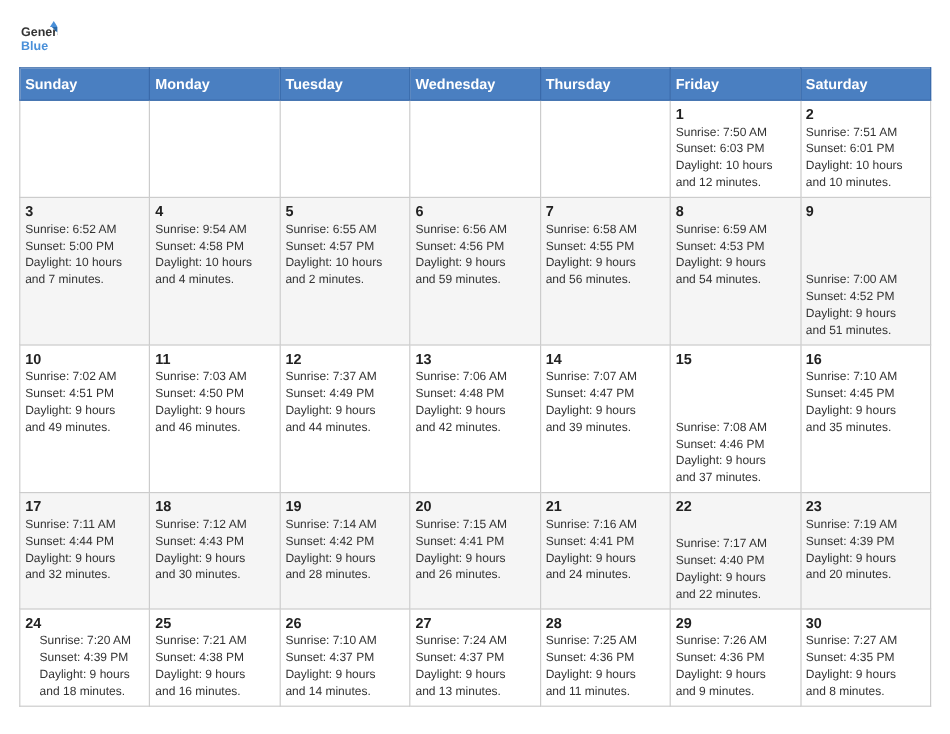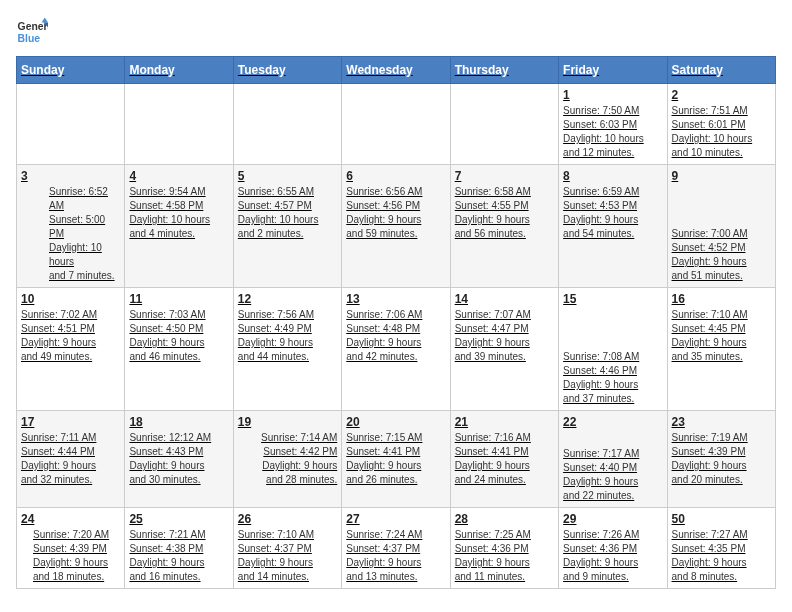--- a/index.html
+++ b/index.html
@@ -35,21 +35,20 @@
       line-height: 1.1;
     }
     .location-title {
       font-size: 15px;
       color: #444;
     }
     .calendar-table {
       width: 100%;
       border-collapse: collapse;
       table-layout: fixed;
-      text-decoration: underline;
     }
     .calendar-table th {
       background-color: #4a7fc1;
       color: #fff;
       font-size: 12px;
       font-weight: bold;
       padding: 6px 4px;
       text-align: left;
       border: 1px solid #3a6aaa;
     }
@@ -129,21 +128,21 @@
             <div class="day-number">2</div>
             <div class="day-info" style="white-space: pre-line;">Sunrise: 7:51 AM
 Sunset: 6:01 PM
 Daylight: 10 hours
 and 10 minutes.</div>
           </td>
         </tr>
         <tr>
           <td>
             <div class="day-number">3</div>
-            <div class="day-info" style="white-space: pre-line; margin-left: 28px;">Sunrise: 6:52 AM
+            <div class="day-info" style="white-space: pre-line;">Sunrise: 6:52 AM
 Sunset: 5:00 PM
 Daylight: 10 hours
 and 7 minutes.</div>
           </td>
           <td>
             <div class="day-number">4</div>
             <div class="day-info" style="white-space: pre-line;">Sunrise: 9:54 AM
 Sunset: 4:58 PM
 Daylight: 10 hours
 and 4 minutes.</div>
@@ -194,21 +193,21 @@
           </td>
           <td>
             <div class="day-number">11</div>
             <div class="day-info" style="white-space: pre-line;">Sunrise: 7:03 AM
 Sunset: 4:50 PM
 Daylight: 9 hours
 and 46 minutes.</div>
           </td>
           <td>
             <div class="day-number">12</div>
-            <div class="day-info" style="white-space: pre-line;">Sunrise: 7:56 AM
+            <div class="day-info" style="white-space: pre-line;">Sunrise: 7:37 AM
 Sunset: 4:49 PM
 Daylight: 9 hours
 and 44 minutes.</div>
           </td>
           <td>
             <div class="day-number">13</div>
             <div class="day-info" style="white-space: pre-line;">Sunrise: 7:06 AM
 Sunset: 4:48 PM
 Daylight: 9 hours
 and 42 minutes.</div>
@@ -238,28 +237,28 @@
         <tr>
           <td>
             <div class="day-number">17</div>
             <div class="day-info" style="white-space: pre-line;">Sunrise: 7:11 AM
 Sunset: 4:44 PM
 Daylight: 9 hours
 and 32 minutes.</div>
           </td>
           <td>
             <div class="day-number">18</div>
-            <div class="day-info" style="white-space: pre-line;">Sunrise: 12:12 AM
+            <div class="day-info" style="white-space: pre-line;">Sunrise: 7:12 AM
 Sunset: 4:43 PM
 Daylight: 9 hours
 and 30 minutes.</div>
           </td>
           <td>
             <div class="day-number">19</div>
-            <div class="day-info" style="white-space: pre-line; text-align: right;">Sunrise: 7:14 AM
+            <div class="day-info" style="white-space: pre-line;">Sunrise: 7:14 AM
 Sunset: 4:42 PM
 Daylight: 9 hours
 and 28 minutes.</div>
           </td>
           <td>
             <div class="day-number">20</div>
             <div class="day-info" style="white-space: pre-line;">Sunrise: 7:15 AM
 Sunset: 4:41 PM
 Daylight: 9 hours
 and 26 minutes.</div>
@@ -323,21 +322,21 @@
 and 11 minutes.</div>
           </td>
           <td>
             <div class="day-number">29</div>
             <div class="day-info" style="white-space: pre-line;">Sunrise: 7:26 AM
 Sunset: 4:36 PM
 Daylight: 9 hours
 and 9 minutes.</div>
           </td>
           <td>
-            <div class="day-number">50</div>
+            <div class="day-number">30</div>
             <div class="day-info" style="white-space: pre-line;">Sunrise: 7:27 AM
 Sunset: 4:35 PM
 Daylight: 9 hours
 and 8 minutes.</div>
           </td>
         </tr>
       </tbody>
   </table>
 </div>
 

